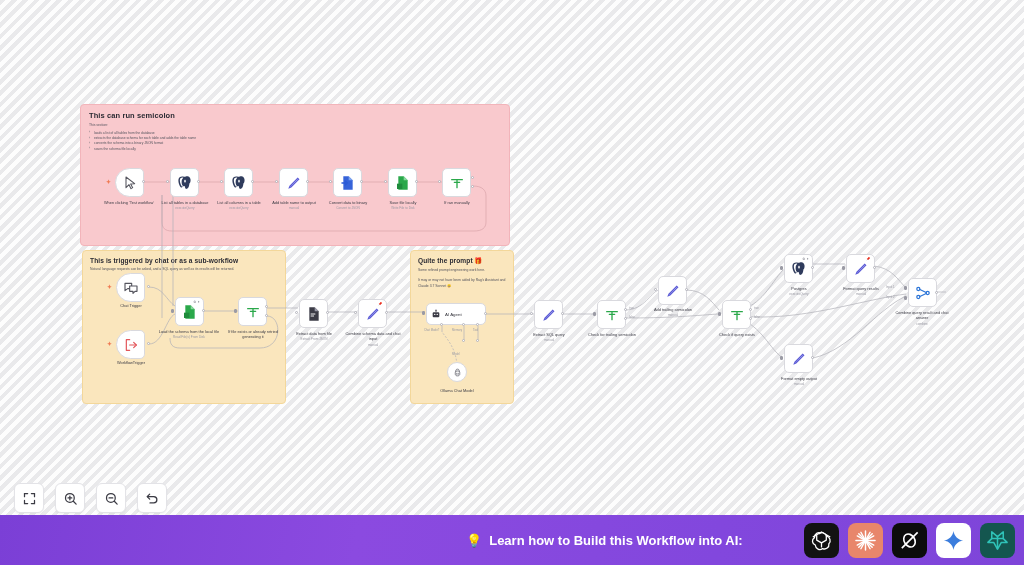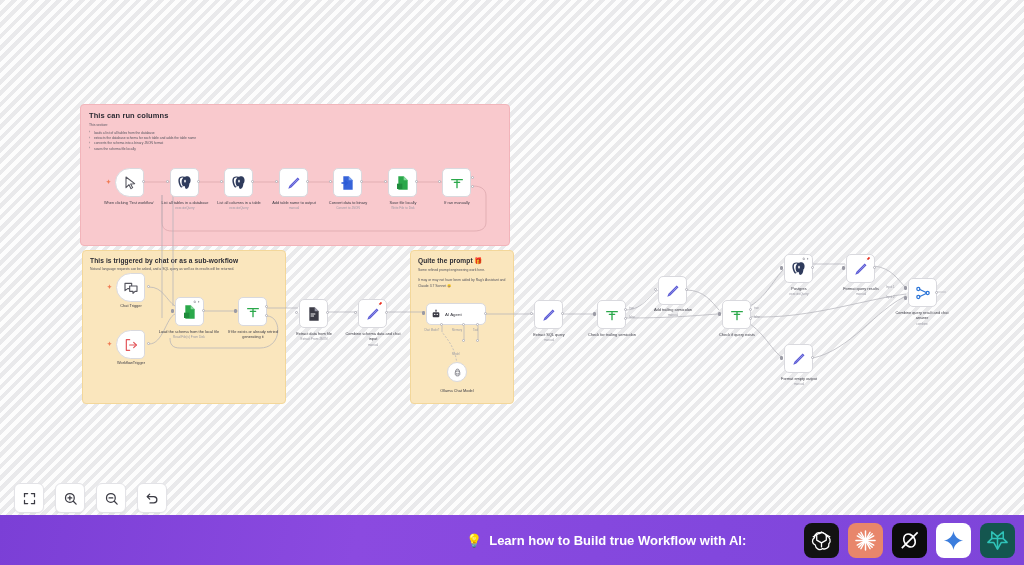--- a/index.html
+++ b/index.html
@@ -187,21 +187,21 @@
 </style>
 </head>
 <body>
 
 <div id="app">
 
   <div id="canvas">
 
     <div class="sticky pink" style="left:80px; top:104px; width:430px; height:142px;">
       <div style="padding:6px 8px;">
-        <div class="sticky-title">This can run columns</div>
+        <div class="sticky-title">This can run semicolon</div>
         <div class="sticky-sub">This section:</div>
         <div class="sticky-list">
           <div class="sticky-li">loads a list of all tables from the database</div>
           <div class="sticky-li">extracts the database schema for each table and adds the table name</div>
           <div class="sticky-li">converts the schema into a binary JSON format</div>
           <div class="sticky-li">saves the schema file locally</div>
         </div>
       </div>
     </div>
 
@@ -614,21 +614,21 @@
         <path d="M4 9 H14 a5 5 0 0 1 0 10 H8"></path>
           <path d="M7.5 5 L3.5 9 L7.5 13"></path>
       </svg>
     </div>
   </div>
 
   <div id="footer">
 
     <div id="footer-center">
       <span id="bulb">💡</span>
-      <span id="cta-text">Learn how to Build true Workflow with AI:</span>
+      <span id="cta-text">Learn how to Build this Workflow into AI:</span>
     </div>
 
     <div id="ai-icons">
       <div class="ai-chip" style="background:#121212;">
         <svg viewBox="0 0 24 24" fill="none" stroke="#fff" stroke-width="1.35" stroke-linejoin="round">
           <path d="M12 3.1 L17 6 L17 11.6 L12 14.5 L7 11.6 L7 6 Z"></path>
           <path d="M7 6 L2.9 8.4 M17 6 L21.1 8.4 M12 14.5 L12 19.3"></path>
           <path d="M12 4.6 C8.4 2.6 4.6 5 4.7 9 C1.4 11.1 2.1 15.6 5.6 16.9 C5.9 20.8 10.1 22.8 13.1 20.4 C16.6 21.9 20.3 19.2 19.7 15.4 C22.3 12.6 20.8 8.2 17.2 7.5 C16.2 3.8 11.7 2.4 9.2 5.2"></path>
         </svg>
       </div>

